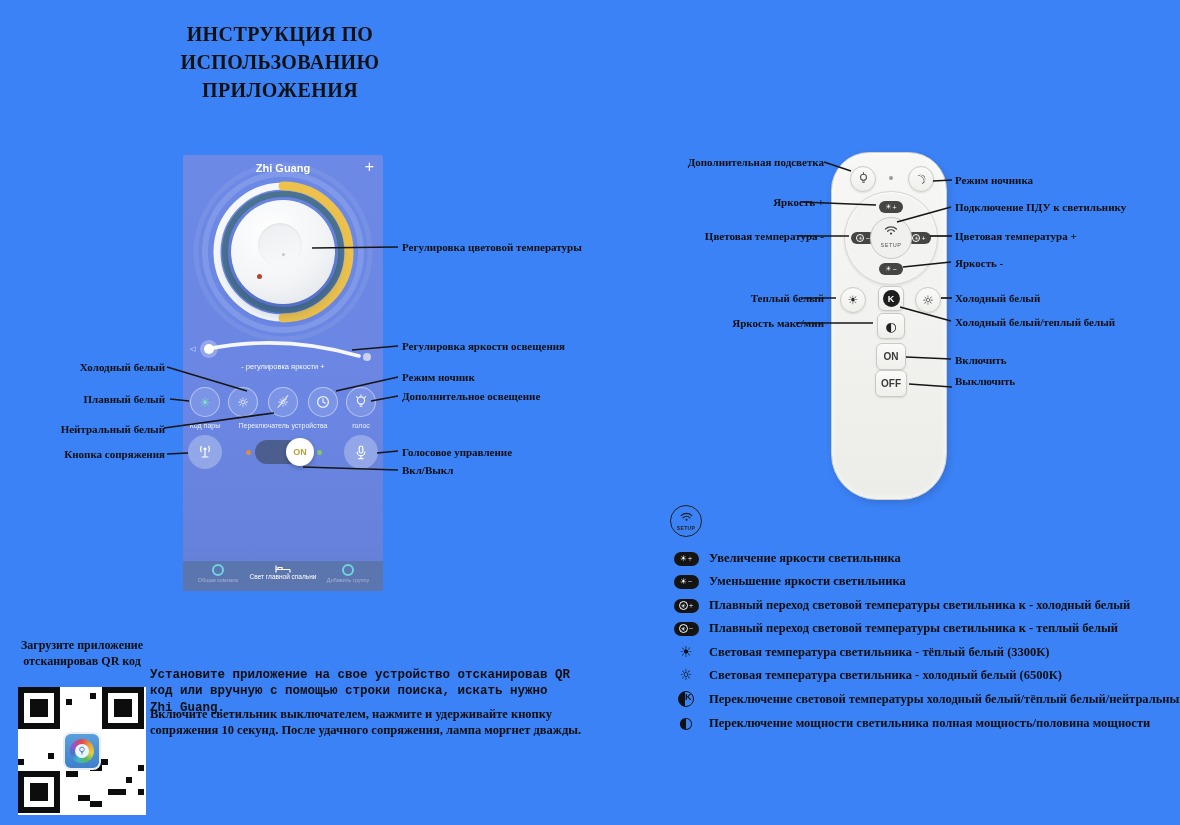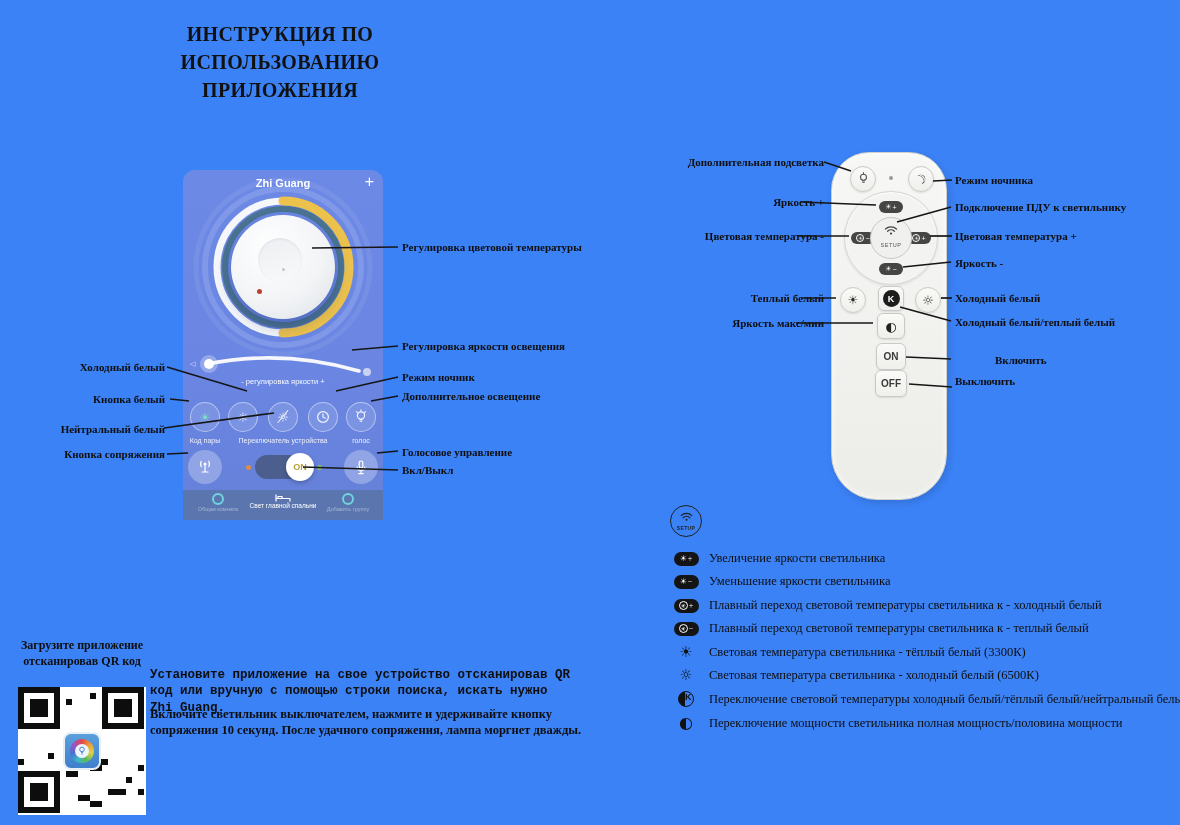--- a/index.html
+++ b/index.html
@@ -7,23 +7,23 @@
         font-family:"Liberation Serif",serif;color:#111;}
   
   .big-title{position:absolute;font-weight:700;font-size:20px;letter-spacing:.4px;
              text-align:center;color:#111;line-height:1.4;}
   
   .co{position:absolute;font-weight:600;font-size:11px;color:#0e0e0e;white-space:nowrap;}
   .co.l{text-align:right;}
   
   #lines{position:absolute;left:0;top:0;pointer-events:none;}
   
-  .phone{position:absolute;left:183px;top:170px;width:200px;height:350px;
+  .phone{position:absolute;left:183px;top:155px;width:200px;height:436px;
          background:linear-gradient(180deg,#6d89e6 0%,#6a86e2 60%,#6580d8 100%);
-         font-family:"Liberation Sans",sans-serif;border-radius:12px;}
+         font-family:"Liberation Sans",sans-serif;border-radius:2px;}
   .phone-header{position:absolute;left:0;top:0;width:100%;height:24px;text-align:center;
                 color:#fff;font-size:11px;font-weight:700;line-height:26px;}
   .phone-add{position:absolute;right:9px;top:3px;color:#fff;font-size:16px;font-weight:400;line-height:18px;}
   .knob{position:absolute;left:48px;top:45px;width:104px;height:104px;border-radius:50%;
         background:radial-gradient(circle at 38% 32%,#ffffff 0%,#f2f4f6 55%,#dde1e5 100%);
         box-shadow:0 7px 16px rgba(25,45,110,.35);}
   .knob-plateau{position:absolute;left:27px;top:23px;width:44px;height:44px;border-radius:50%;
         background:linear-gradient(160deg,#eceef1,#f9fafb);box-shadow:inset 0 1px 3px rgba(0,0,0,.07);}
   .knob-reddot{position:absolute;left:26px;top:74px;width:5px;height:5px;border-radius:50%;background:#b8412f;}
   .knob-centerdot{position:absolute;left:51px;top:53px;width:3px;height:3px;border-radius:50%;background:#c2c6cb;}
@@ -68,21 +68,21 @@
   .setup-btn .setup-word{display:block;margin-top:2px;font-size:5.5px;letter-spacing:.5px;color:#555;}
   .kdark{width:17px;height:17px;border-radius:50%;background:#1d1d1d;color:#fff;font-size:9px;font-weight:700;
           display:flex;align-items:center;justify-content:center;}
   
   .note-icon{position:absolute;left:670px;top:505px;width:32px;height:32px;border:1.6px solid #222;
           border-radius:50%;box-sizing:border-box;text-align:center;font-family:"Liberation Sans",sans-serif;}
   .note-icon .setup-word{display:block;font-size:5px;letter-spacing:.4px;color:#222;font-weight:700;}
   .doc-text{position:absolute;font-weight:700;font-size:12.5px;line-height:1.3;color:#0e0e0e;}
   .legend-row{position:absolute;left:672px;display:flex;align-items:center;gap:9px;}
   .legend-ic{width:28px;display:flex;justify-content:center;align-items:center;}
-  .legend-txt{font-weight:400;font-size:12.5px;color:#0e0e0e;white-space:nowrap;}
+  .legend-txt{font-weight:700;font-size:12.5px;color:#0e0e0e;white-space:nowrap;}
   .lpill{display:inline-flex;width:25px;height:14px;border-radius:7px;background:#141414;color:#fff;
           align-items:center;justify-content:center;gap:1px;font-size:8px;line-height:1;}
   .lpill .ringlet{display:inline-flex;width:9px;height:9px;border:1px solid #fff;border-radius:50%;
           align-items:center;justify-content:center;font-size:6px;box-sizing:border-box;}
   .sun-big{font-size:15px;color:#111;font-family:"DejaVu Sans",sans-serif;line-height:1;}
   .kcirc{position:relative;width:16px;height:16px;border:1.6px solid #111;border-radius:50%;box-sizing:border-box;
           background:linear-gradient(90deg,#111 0 6px,transparent 6px);}
   .kcirc span{position:absolute;left:6px;top:0px;font-size:9px;font-weight:700;color:#111;
           font-family:"Liberation Sans",sans-serif;}
   .halfc{font-size:16px;color:#111;font-family:"DejaVu Sans",sans-serif;line-height:1;}
@@ -203,21 +203,21 @@
     </div>
   </div>
 
   <div class="co" style="left:402px;top:241px;">Регулировка цветовой температуры</div>
   <div class="co" style="left:402px;top:340px;">Регулировка яркости освещения</div>
   <div class="co" style="left:402px;top:371px;">Режим ночник</div>
   <div class="co" style="left:402px;top:390px;">Дополнительное освещение</div>
   <div class="co" style="left:402px;top:446px;">Голосовое управление</div>
   <div class="co" style="left:402px;top:464px;">Вкл/Выкл</div>
   <div class="co l" style="left:30px;top:361px;width:135px;">Холодный белый</div>
-  <div class="co l" style="left:30px;top:393px;width:135px;">Кнопка белый</div>
+  <div class="co l" style="left:30px;top:393px;width:135px;">Плавный белый</div>
   <div class="co l" style="left:18px;top:423px;width:147px;">Нейтральный белый</div>
   <div class="co l" style="left:18px;top:448px;width:147px;">Кнопка сопряжения</div>
 
   <div class="remote">
     <div class="r-circle" style="left:18px;top:13px;width:26px;height:26px;">
       <svg width="13" height="14">
         <circle cx="6.5" cy="5.3" r="3" fill="none" stroke="#555" stroke-width="1.1"></circle>
         <path d="M5.4 8.8 h2.2 M5.7 10.3 h1.6 M6.5 0.6 v1.2" stroke="#555" stroke-width="1" fill="none" stroke-linecap="round"></path>
       </svg>
     </div>
@@ -280,21 +280,21 @@
   <div class="co l" style="left:600px;top:196px;width:224px;">Яркость +</div>
   <div class="co l" style="left:600px;top:230px;width:224px;">Цветовая температура -</div>
   <div class="co l" style="left:600px;top:292px;width:224px;">Теплый белый</div>
   <div class="co l" style="left:600px;top:317px;width:224px;">Яркость макс/мин</div>
   <div class="co" style="left:955px;top:174px;">Режим ночника</div>
   <div class="co" style="left:955px;top:201px;">Подключение ПДУ к светильнику</div>
   <div class="co" style="left:955px;top:230px;">Цветовая температура +</div>
   <div class="co" style="left:955px;top:257px;">Яркость -</div>
   <div class="co" style="left:955px;top:292px;">Холодный белый</div>
   <div class="co" style="left:955px;top:316px;">Холодный белый/теплый белый</div>
-  <div class="co" style="left:955px;top:354px;margin-left:40px;">Включить</div>
+  <div class="co" style="left:955px;top:354px;">Включить</div>
   <div class="co" style="left:955px;top:375px;">Выключить</div>
 
   <div class="note-icon">
     <svg width="15" height="10" style="margin-top:5px;">
       <path d="M2.2 4.6 a7.5 7.5 0 0 1 10.6 0 M4.2 6.8 a4.7 4.7 0 0 1 6.6 0" stroke="#222" stroke-width="1.2" fill="none" stroke-linecap="round"></path>
       <circle cx="7.5" cy="8.8" r="1" fill="#222"></circle>
     </svg>
     <span class="setup-word">SETUP</span>
   </div>
 

